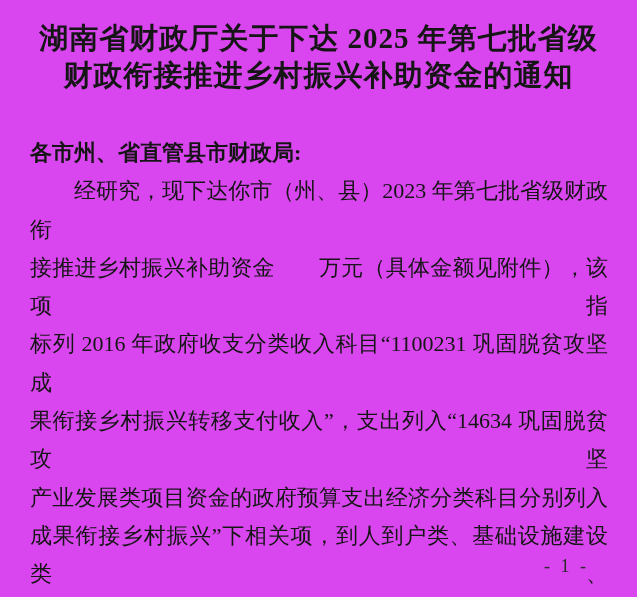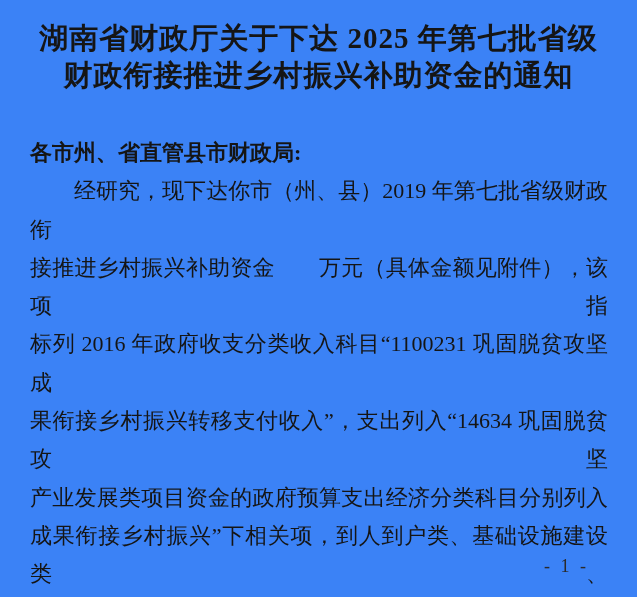--- a/index.html
+++ b/index.html
@@ -4,21 +4,21 @@
 <style>
   html, body {
     margin: 0;
     padding: 0;
     background: #ffffff;
   }
   .page {
     position: relative;
     width: 637px;
     height: 597px;
-    background: #3b82f6;
+    background: #d946ef;
     font-family: "Liberation Serif", "DejaVu Serif", serif;
     color: #151515;
     overflow: hidden;
     box-sizing: border-box;
   }
   .doc-title {
     margin: 20px 32px 0 32px;
     text-align: center;
     font-weight: 700;
     font-size: 29px;
@@ -60,21 +60,21 @@
 
 <div class="page">
 
   <div class="doc-title">
     <div class="title-line">湖南省财政厅关于下达 2025 年第七批省级</div>
     <div class="title-line">财政衔接推进乡村振兴补助资金的通知</div>
   </div>
 
   <div class="doc-body">
     <div class="body-line short">各市州、省直管县市财政局:</div>
-    <div class="body-line indent">经研究，现下达你市（州、县）2019 年第七批省级财政衔</div>
+    <div class="body-line indent">经研究，现下达你市（州、县）2023 年第七批省级财政衔</div>
     <div class="body-line">接推进乡村振兴补助资金　　万元（具体金额见附件），该项指</div>
     <div class="body-line">标列 2016 年政府收支分类收入科目“1100231 巩固脱贫攻坚成</div>
     <div class="body-line">果衔接乡村振兴转移支付收入”，支出列入“14634 巩固脱贫攻坚</div>
     <div class="body-line">产业发展类项目资金的政府预算支出经济分类科目分别列入</div>
     <div class="body-line">成果衔接乡村振兴”下相关项，到人到户类、基础设施建设类、</div>
     <div class="body-line">“509 对个人和家庭的补助” “503 机关资本性支出”  “502 机关</div>
 
   </div>
 
   <div class="page-number">- 1 -</div>

